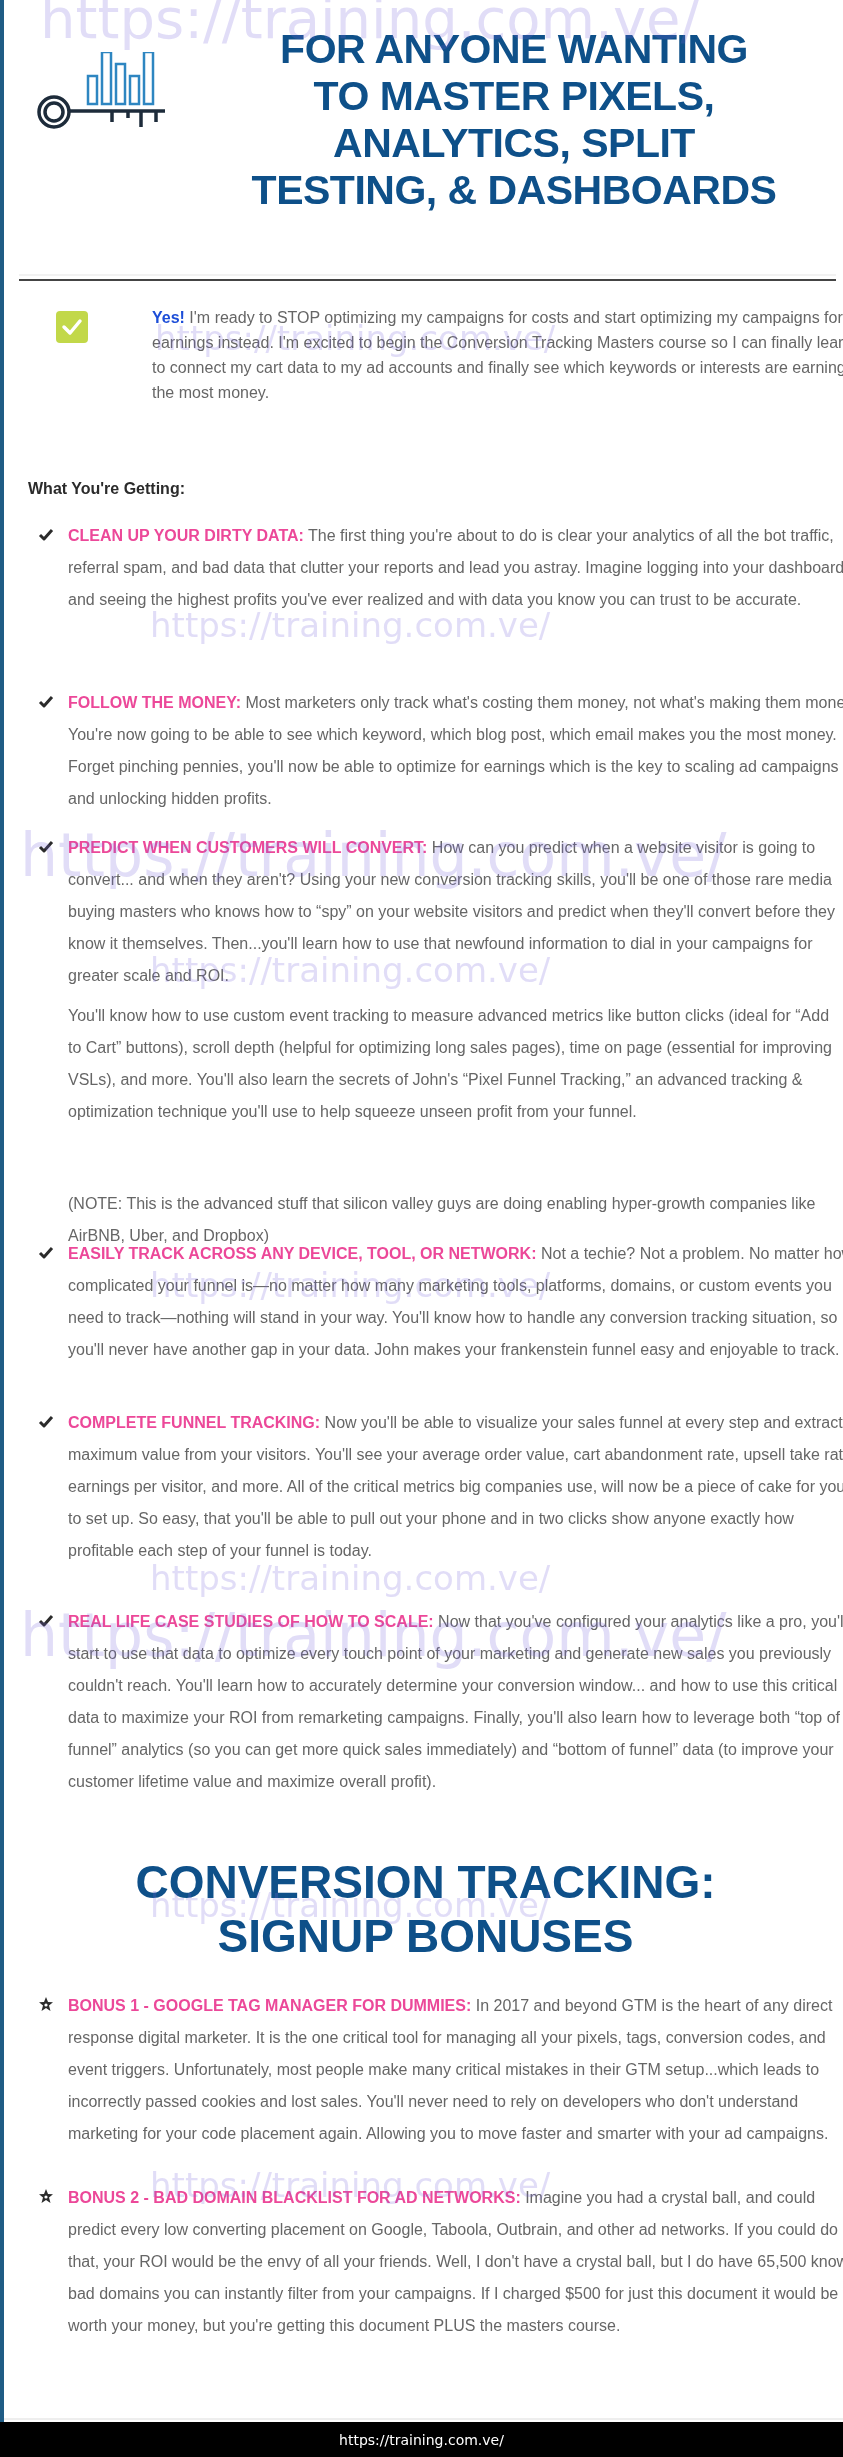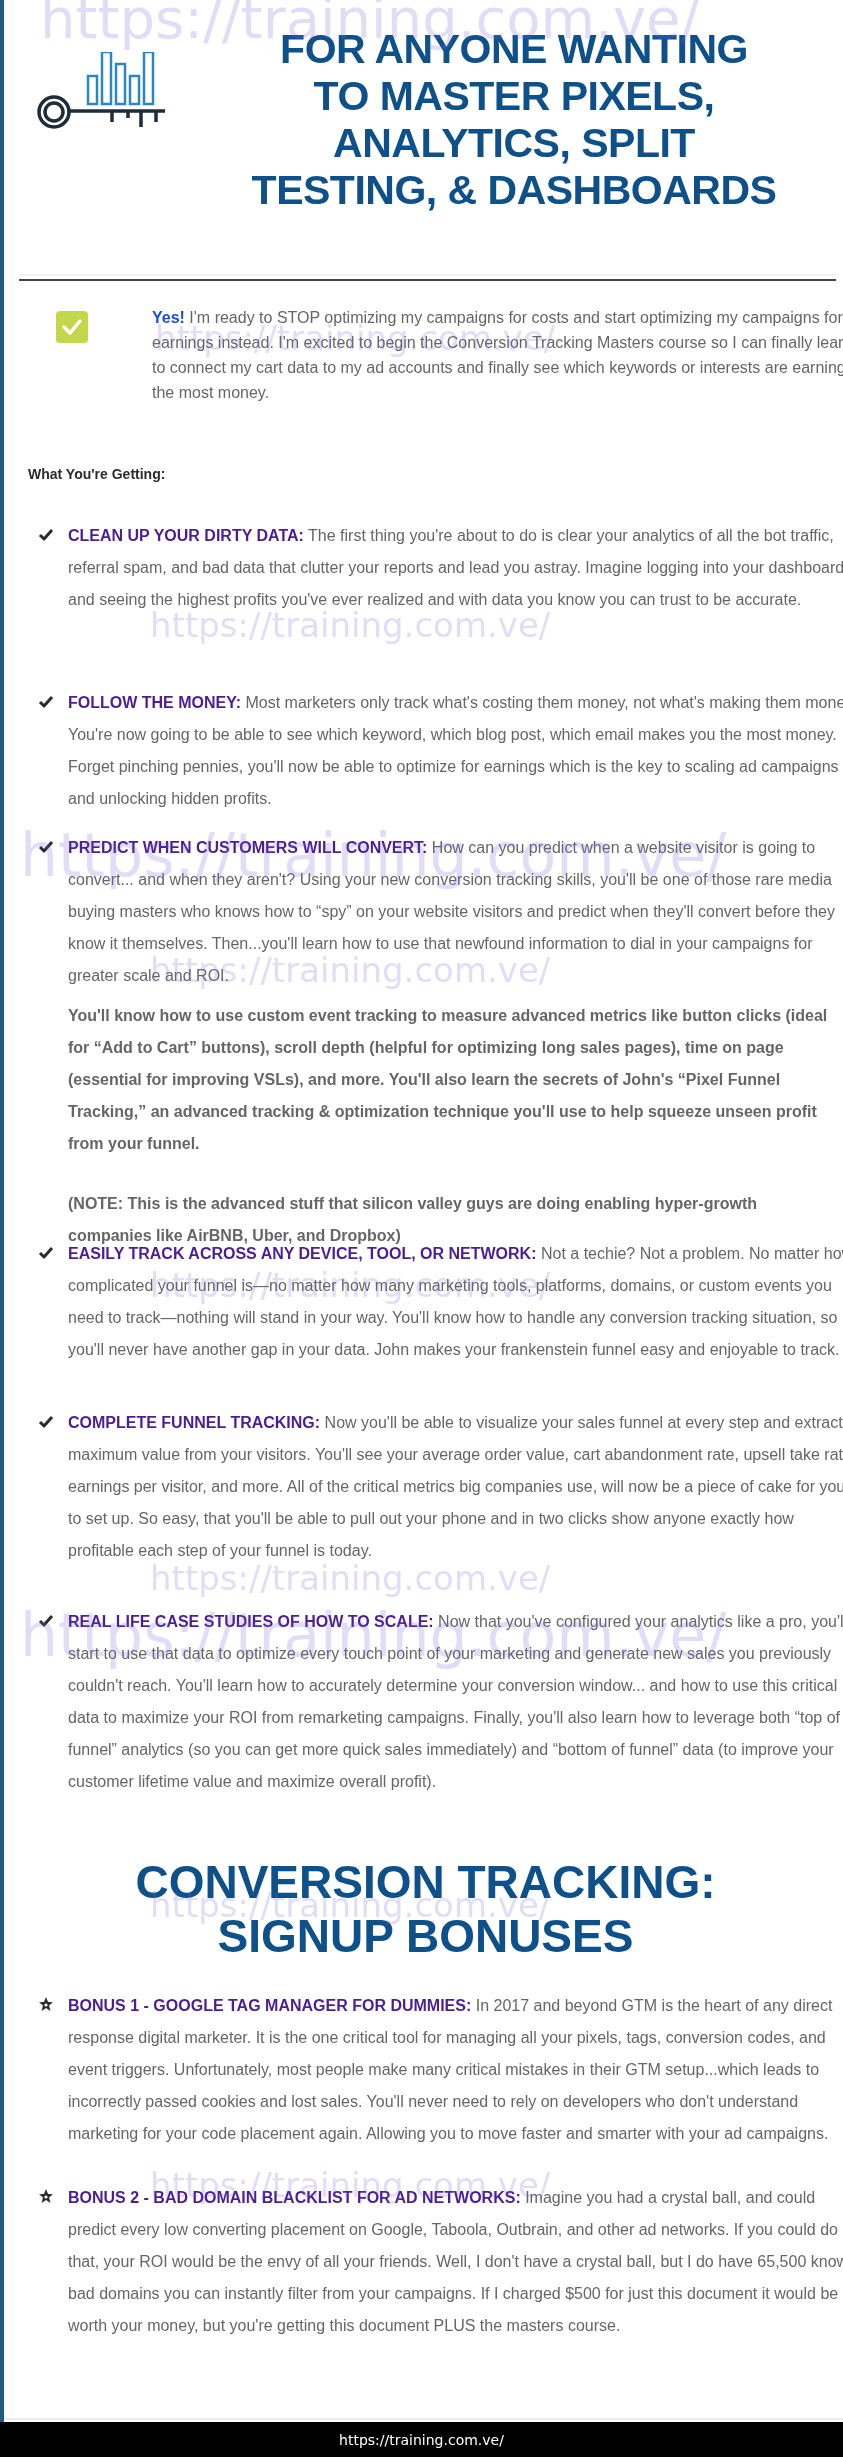--- a/index.html
+++ b/index.html
@@ -44,34 +44,34 @@
       background: #c2d849; border-radius: 4px;
       display: flex; align-items: center; justify-content: center;
     }
     .confirm-text {
       position: absolute; left: 96px; top: 0; width: 740px;
       font-size: 16px; line-height: 25px; color: #666666;
     }
     .confirm-text b { color: #1d4ed8; font-weight: 700; }
     
     .section-label {
-      position: absolute; left: 24px; top: 466px;
-      font-size: 14px; font-weight: 700; color: #2b2b2b;
+      position: absolute; left: 24px; top: 480px;
+      font-size: 16px; font-weight: 700; color: #2b2b2b;
     }
     
     .item { position: absolute; left: 24px; width: 810px; }
     .item-icon { position: absolute; left: 10px; top: 6px; width: 16px; height: 16px; }
     .item-text {
       position: absolute; left: 40px; width: 792px;
       font-size: 16px; line-height: 32px; color: #666666;
     }
-    .item-text b { color: #4c1d95; font-weight: 700; }
+    .item-text b { color: #ec4899; font-weight: 700; }
     .para {
       position: absolute; left: 64px; width: 770px;
-      font-size: 16px; line-height: 32px; color: #666666; font-weight: bold;
+      font-size: 16px; line-height: 32px; color: #666666;
     }
     .bonus-heading {
       position: absolute; left: 0; top: 1855px; width: 843px;
       text-align: center; font-weight: 700;
       font-size: 46px; line-height: 54px; color: #0e5089;
     }
     
     .wm {
       position: absolute; color: rgba(120, 100, 220, 0.22);
       font-family: "DejaVu Sans", sans-serif; white-space: nowrap; pointer-events: none;

